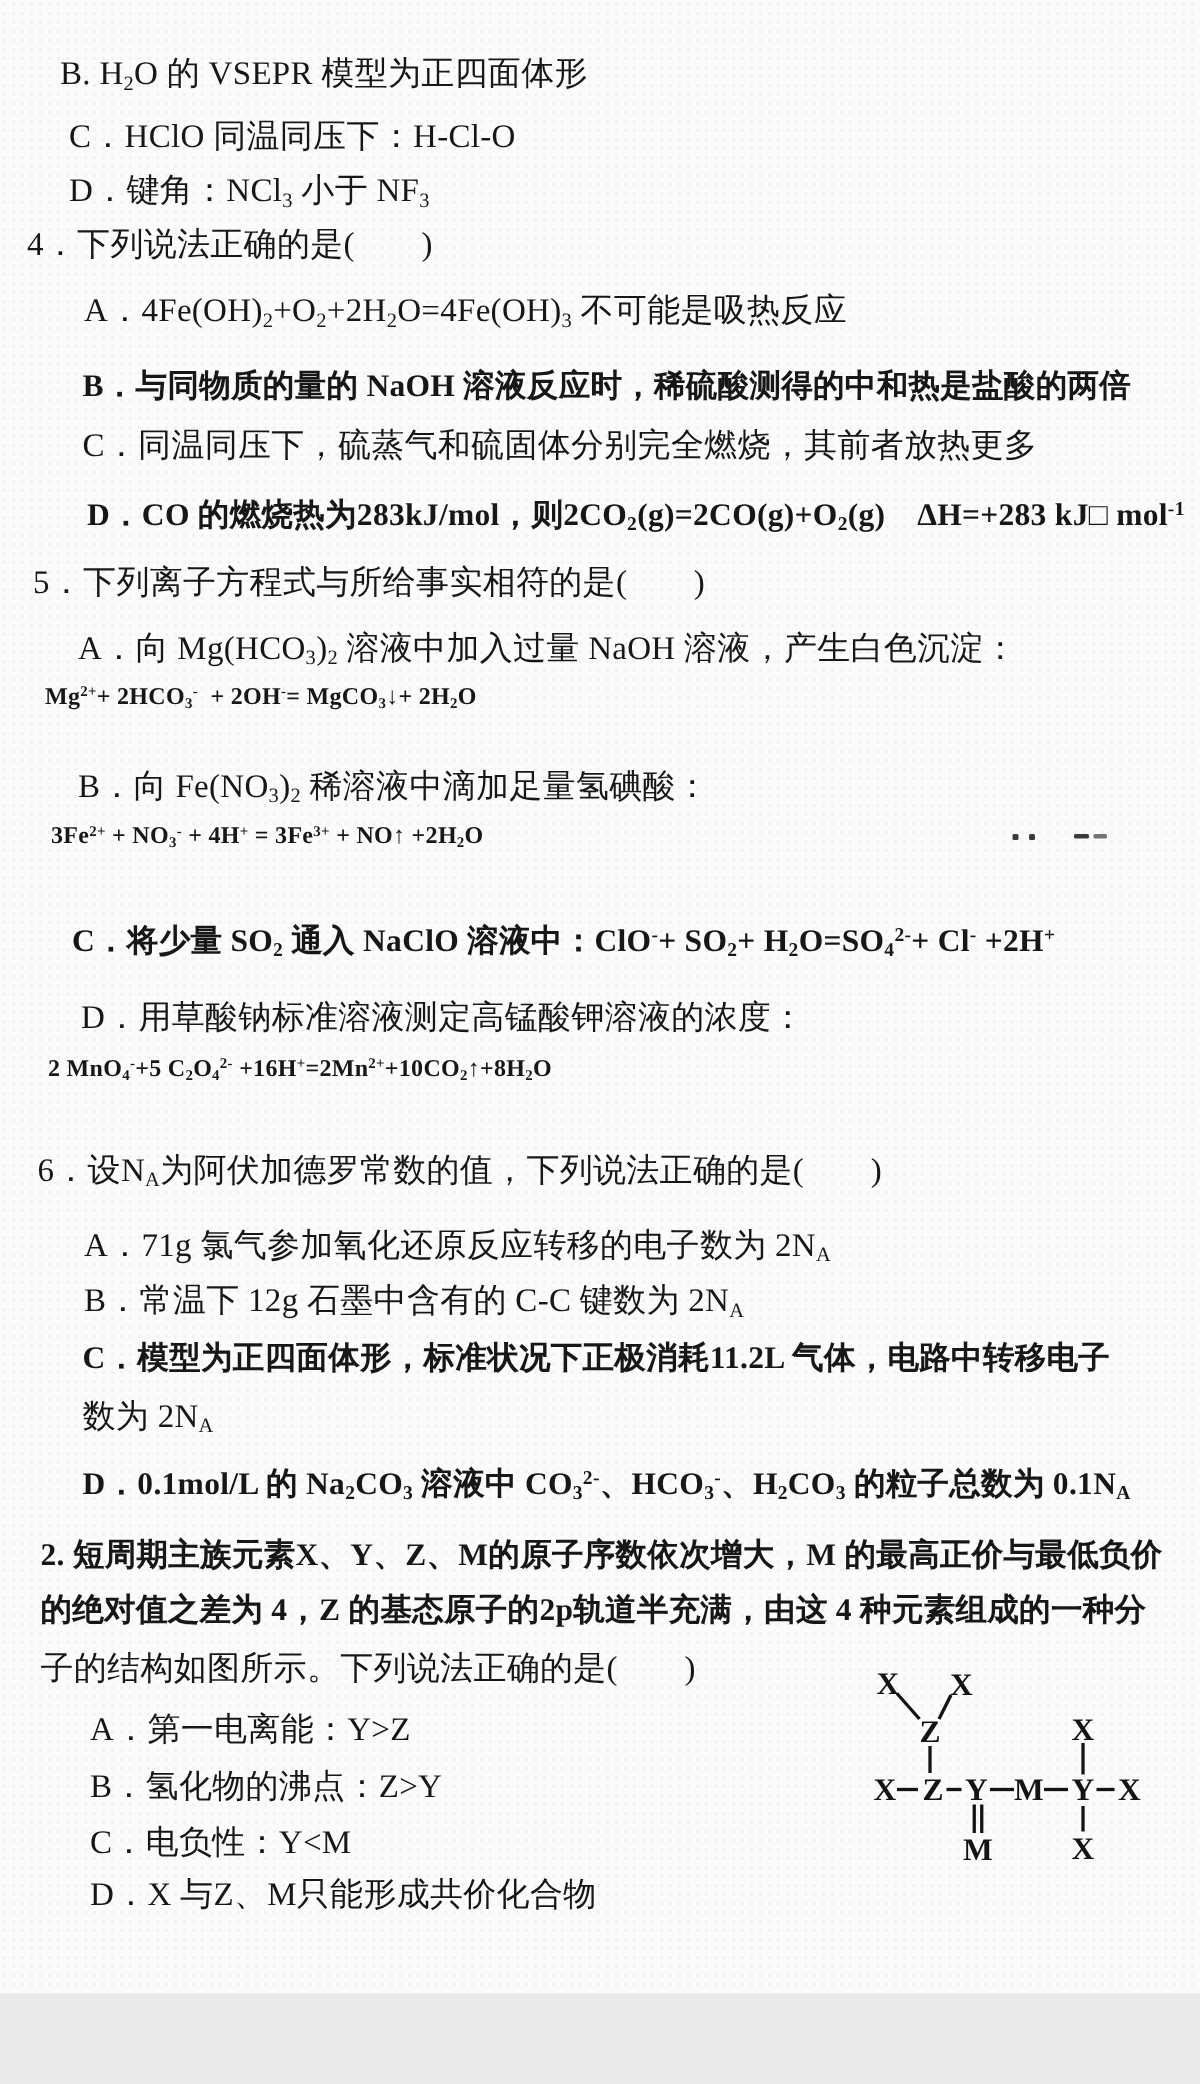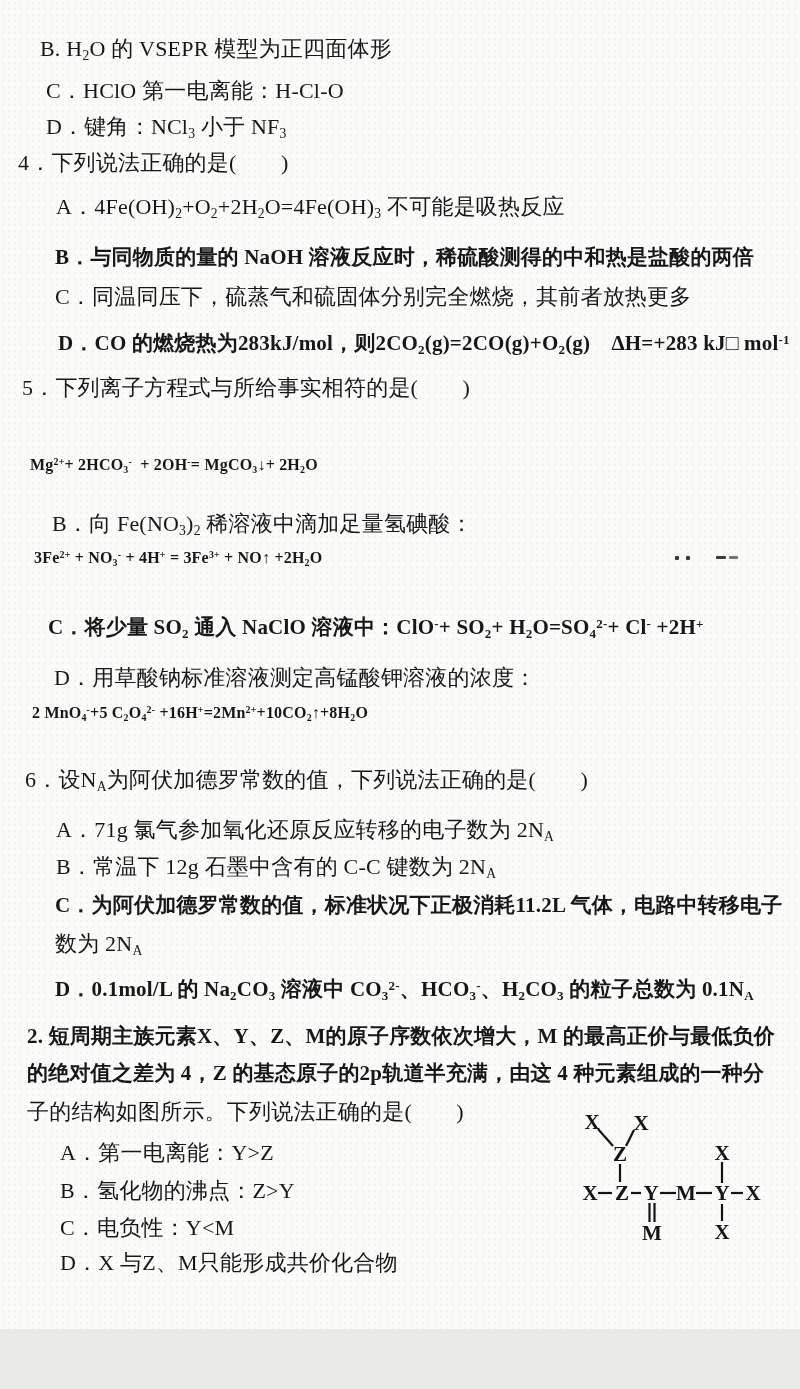--- a/index.html
+++ b/index.html
@@ -36,41 +36,42 @@
       #4f4f4f 58%, #2f2f2f 68%, rgba(0,0,0,0) 75%, rgba(0,0,0,0) 81%,
       #8a8a8a 87%, #b5b5b5 100%);
   }
 </style>
 </head>
 <body>
 
 <div id="page">
 
   <div class="line cn" style="left:40px;top:34px">B. H<sub>2</sub>O 的 VSEPR 模型为正四面体形</div>
-  <div class="line cn" style="left:46px;top:76px">C．HClO 第一电离能：H-Cl-O</div>
+  <div class="line cn" style="left:46px;top:76px">C．HClO 同温同压下：H-Cl-O</div>
   <div class="line cn" style="left:46px;top:112px">D．键角：NCl<sub>3</sub> 小于 NF<sub>3</sub></div>
 
   <div class="line cn" style="left:18px;top:148px">4．下列说法正确的是(　　)</div>
   <div class="line cn" style="left:56px;top:192px">A．4Fe(OH)<sub>2</sub>+O<sub>2</sub>+2H<sub>2</sub>O=4Fe(OH)<sub>3</sub> 不可能是吸热反应</div>
   <div class="line cn-sm" style="left:55px;top:243px">B．与同物质的量的 NaOH 溶液反应时，稀硫酸测得的中和热是盐酸的两倍</div>
   <div class="line cn" style="left:55px;top:282px">C．同温同压下，硫蒸气和硫固体分别完全燃烧，其前者放热更多</div>
   <div class="line cn-sm" style="left:58px;top:329px">D．CO 的燃烧热为283kJ/mol，则2CO<sub>2</sub>(g)=2CO(g)+O<sub>2</sub>(g)　ΔH=+283 kJ□ mol<sup>-1</sup></div>
 
   <div class="line cn" style="left:22px;top:373px">5．下列离子方程式与所给事实相符的是(　　)</div>
+  <div class="line cn" style="left:52px;top:417px">A．向 Mg(HCO<sub>3</sub>)<sub>2</sub> 溶液中加入过量 NaOH 溶液，产生白色沉淀：</div>
   <div class="line eq" style="left:30px;top:456px">Mg<sup>2+</sup>+ 2HCO<sub>3</sub><sup>-</sup> &nbsp;+ 2OH<sup>-</sup>= MgCO<sub>3</sub>↓+ 2H<sub>2</sub>O</div>
   <div class="line cn" style="left:52px;top:509px">B．向 Fe(NO<sub>3</sub>)<sub>2</sub> 稀溶液中滴加足量氢碘酸：</div>
   <div class="line eq" style="left:34px;top:549px">3Fe<sup>2+</sup> + NO<sub>3</sub><sup>-</sup> + 4H<sup>+</sup> = 3Fe<sup>3+</sup> + NO↑ +2H<sub>2</sub>O</div>
   <div class="line cn-sm" style="left:48px;top:613px">C．将少量 SO<sub>2</sub> 通入 NaClO 溶液中：ClO<sup>-</sup>+ SO<sub>2</sub>+ H<sub>2</sub>O=SO<sub>4</sub><sup>2-</sup>+ Cl<sup>-</sup> +2H<sup>+</sup></div>
   <div class="line cn" style="left:54px;top:663px">D．用草酸钠标准溶液测定高锰酸钾溶液的浓度：</div>
   <div class="line eq" style="left:32px;top:704px">2 MnO<sub>4</sub><sup>-</sup>+5 C<sub>2</sub>O<sub>4</sub><sup>2-</sup> +16H<sup>+</sup>=2Mn<sup>2+</sup>+10CO<sub>2</sub>↑+8H<sub>2</sub>O</div>
 
   <div class="line cn" style="left:25px;top:765px">6．设N<sub>A</sub>为阿伏加德罗常数的值，下列说法正确的是(　　)</div>
   <div class="line cn" style="left:56px;top:815px">A．71g 氯气参加氧化还原反应转移的电子数为 2N<sub>A</sub></div>
   <div class="line cn" style="left:56px;top:852px">B．常温下 12g 石墨中含有的 C-C 键数为 2N<sub>A</sub></div>
-  <div class="line cn-sm" style="left:55px;top:891px">C．为阿伏加德罗常数的值，标准状况下正极消耗11.2L 气体，电路中转移电子</div>
+  <div class="line cn-sm" style="left:55px;top:891px">C．模型为正四面体形，标准状况下正极消耗11.2L 气体，电路中转移电子</div>
   <div class="line cn" style="left:55px;top:929px">数为 2N<sub>A</sub></div>
   <div class="line cn-sm" style="left:55px;top:975px">D．0.1mol/L 的 Na<sub>2</sub>CO<sub>3</sub> 溶液中 CO<sub>3</sub><sup>2-</sup>、HCO<sub>3</sub><sup>-</sup>、H<sub>2</sub>CO<sub>3</sub> 的粒子总数为 0.1N<sub>A</sub></div>
 
   <div class="line cn-sm" style="left:27px;top:1022px">2. 短周期主族元素X、Y、Z、M的原子序数依次增大，M 的最高正价与最低负价</div>
   <div class="line cn-sm" style="left:27px;top:1059px">的绝对值之差为 4，Z 的基态原子的2p轨道半充满，由这 4 种元素组成的一种分</div>
   <div class="line cn" style="left:27px;top:1097px">子的结构如图所示。下列说法正确的是(　　)</div>
   <div class="line cn" style="left:60px;top:1138px">A．第一电离能：Y&gt;Z</div>
   <div class="line cn" style="left:60px;top:1176px">B．氢化物的沸点：Z&gt;Y</div>
   <div class="line cn" style="left:60px;top:1213px">C．电负性：Y&lt;M</div>
   <div class="line cn" style="left:60px;top:1248px">D．X 与Z、M只能形成共价化合物</div>

